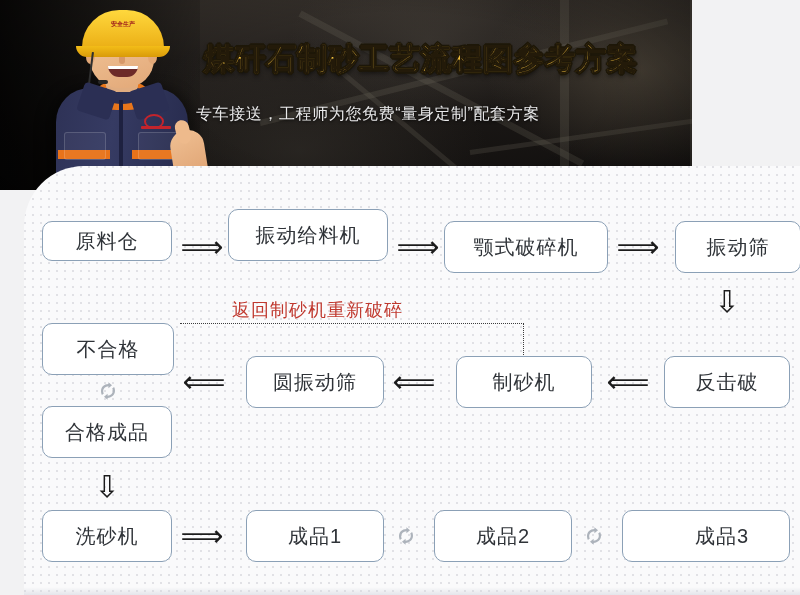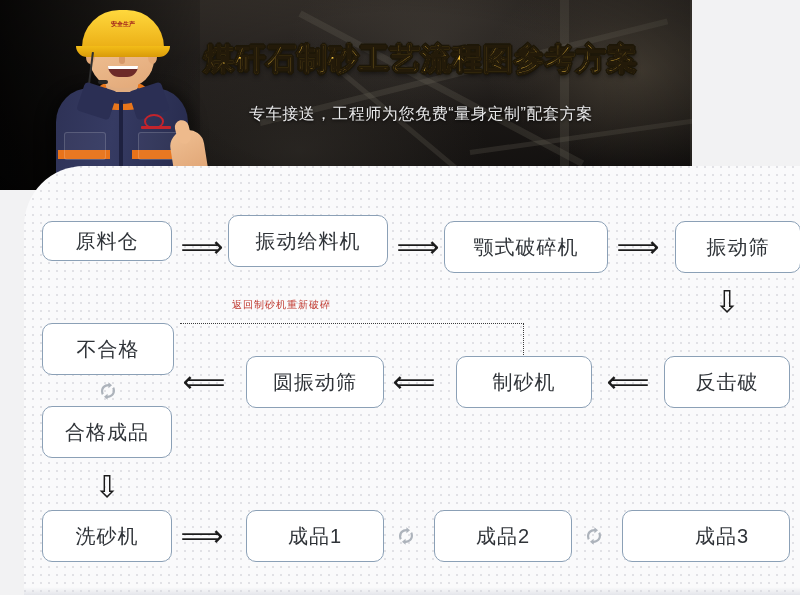--- a/index.html
+++ b/index.html
@@ -30,21 +30,21 @@
   .title{position:absolute;left:196px;top:36px;width:450px;height:46px;
     font-size:30px;font-weight:bold;letter-spacing:1px;color:#f0bf3e;
     line-height:46px;text-align:center;white-space:nowrap;
     -webkit-text-stroke:1px #231a09;
     text-shadow:
        2px 0 0 #1d1708, -2px 0 0 #1d1708, 0 2px 0 #1d1708, 0 -2px 0 #1d1708,
        1px 1px 0 #1d1708, -1px -1px 0 #1d1708, 1px -1px 0 #1d1708, -1px 1px 0 #1d1708,
        0 3px 5px rgba(0,0,0,.8);
   }
   .subtitle{position:absolute;left:196px;top:104px;width:450px;
-    font-size:16px;color:#e9e9ea;text-align:center;white-space:nowrap;
+    font-size:16px;color:#e9e9ea;white-space:nowrap;
     letter-spacing:.6px;text-shadow:0 1px 3px rgba(0,0,0,.9);}
 
   
   .worker{position:absolute;left:40px;top:0px;width:165px;height:190px;}
   .w-bodyshadow{position:absolute;left:6px;top:86px;width:150px;height:110px;
     background:rgba(0,0,0,.35);border-radius:40px 40px 0 0;filter:blur(6px);}
   .w-torso{position:absolute;left:16px;top:88px;width:132px;height:105px;
     background:linear-gradient(100deg,#2e3256 0%,#363b63 42%,#262a4c 100%);
     border-radius:34px 34px 6px 6px;}
   .w-collar-l{position:absolute;left:40px;top:86px;width:34px;height:30px;
@@ -121,21 +121,21 @@
 
   .recycle{position:absolute;width:24px;height:24px;color:#adb3bb;}
   .recycle svg{display:block;width:24px;height:24px;}
 
   
   .dotline{position:absolute;border-top:1.6px dotted #3c3c3c;height:0;}
   .dotline-v{position:absolute;border-left:1.6px dotted #3c3c3c;width:0;}
   .dothead{position:absolute;width:0;height:0;
     border-left:5px solid transparent;border-right:5px solid transparent;
     border-top:9px solid #3c3c3c;}
-  .redlabel{position:absolute;font-size:10px;color:#c0392f;white-space:nowrap;letter-spacing:1px;}
+  .redlabel{position:absolute;font-size:18px;color:#c0392f;white-space:nowrap;letter-spacing:1px;}
 </style>
 </head>
 <body>
 
 <div id="root">
 
   <div class="hero">
     <div class="hero-photo">
       <div class="hero-beam" style="left:300px;top:10px;width:320px;height:7px;transform:rotate(28deg);"></div>
       <div class="hero-beam" style="left:260px;top:120px;width:420px;height:6px;transform:rotate(-14deg);"></div>
@@ -185,21 +185,21 @@
 
     <div class="title">煤矸石制砂工艺流程图参考方案</div>
     <div class="subtitle">专车接送，工程师为您免费“量身定制”配套方案</div>
   </div>
 
   <div class="panel">
     <div class="panel-botfade"></div>
 
     <div class="fbox" style="left:18px;top:55px;width:130px;height:40px;">原料仓</div>
     <div class="arrow arrow-h" style="left:154px;top:66px;width:48px;height:30px;">⟹</div>
-    <div class="fbox" style="left:204px;top:49px;width:160px;height:52px;">振动给料机</div>
+    <div class="fbox" style="left:204px;top:43px;width:160px;height:52px;">振动给料机</div>
     <div class="arrow arrow-h" style="left:370px;top:66px;width:48px;height:30px;">⟹</div>
     <div class="fbox" style="left:420px;top:55px;width:164px;height:52px;">颚式破碎机</div>
     <div class="arrow arrow-h" style="left:590px;top:66px;width:48px;height:30px;">⟹</div>
     <div class="fbox" style="left:640px;top:55px;width:126px;height:52px;margin-left:11px;">振动筛</div>
 
     <div class="arrow arrow-v" style="left:688px;top:112px;width:30px;height:48px;">⇩</div>
 
     <div class="redlabel" style="left:208px;top:132px;">返回制砂机重新破碎</div>
     <div class="dotline" style="left:156px;top:157px;width:344px;"></div>
     <div class="dotline-v" style="left:499px;top:157px;height:40px;"></div>

